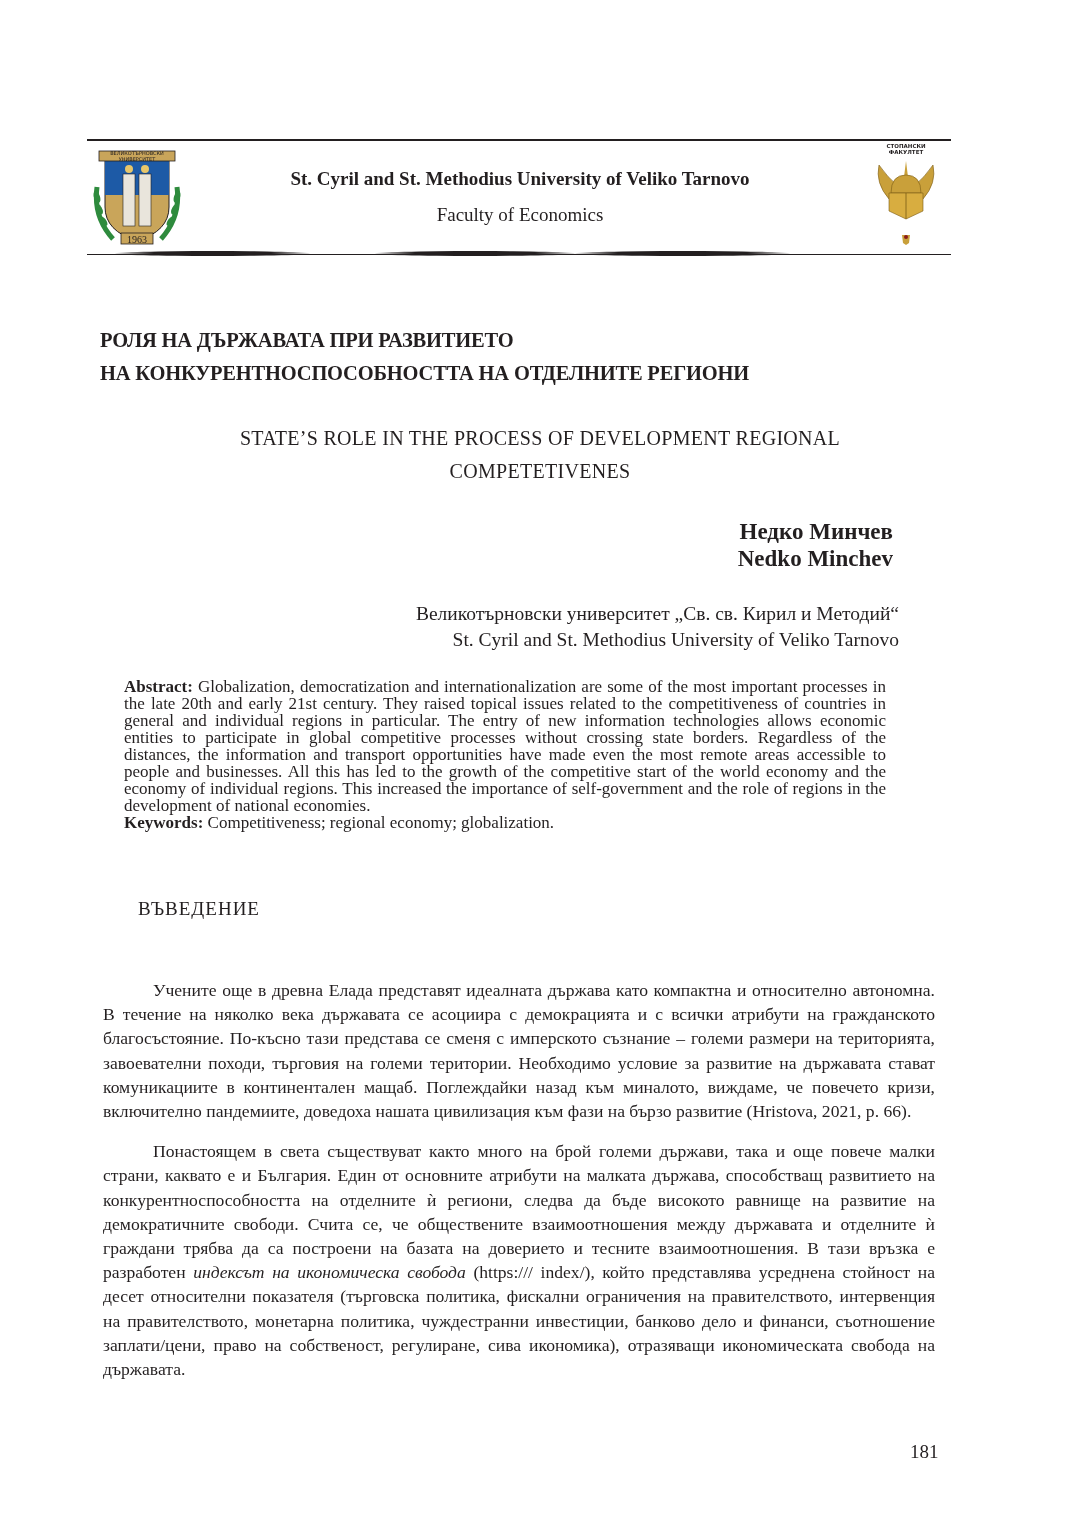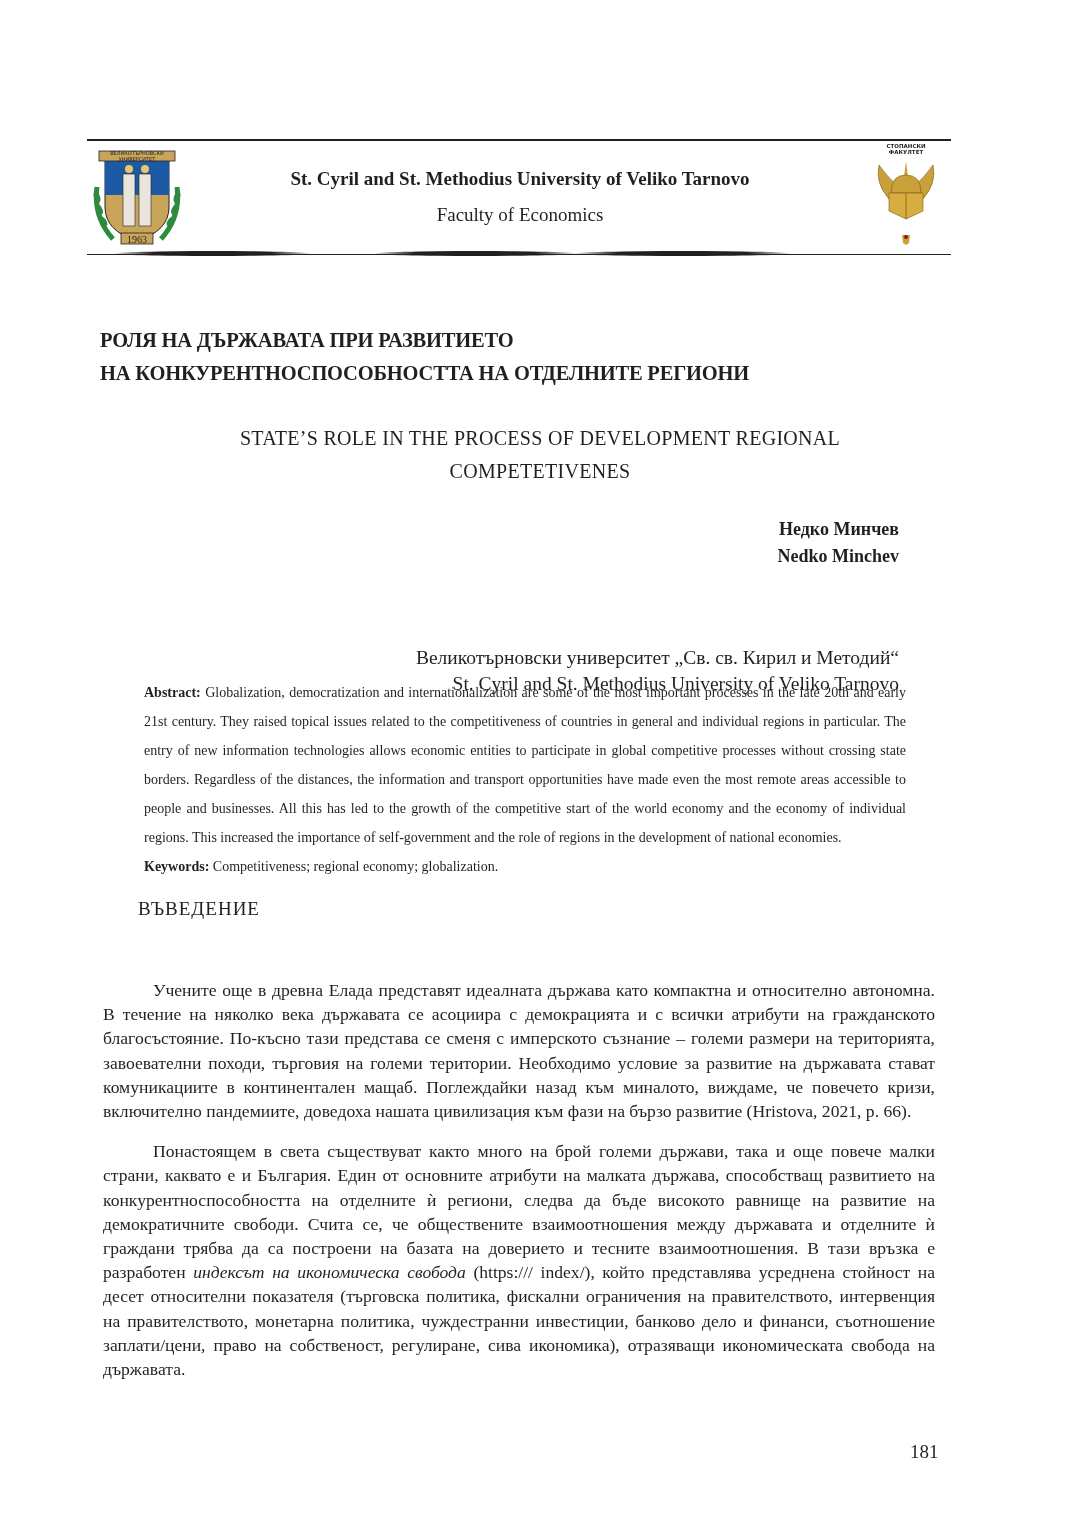--- a/index.html
+++ b/index.html
@@ -13,23 +13,23 @@
     .hdr-bottom-rule { left: 87px; top: 254px; width: 864px; height: 1px; background: #231f20; }
     .hdr-swash { top: 251px; height: 5px; border-radius: 50%;
       background: linear-gradient(to right, rgba(35,31,32,0.1), #231f20 20%, #231f20 80%, rgba(35,31,32,0.1)); }
     .hdr-title { left: 200px; width: 640px; top: 168px; text-align: center; font-weight: bold; font-size: 19px; }
     .hdr-sub { left: 200px; width: 640px; top: 204px; text-align: center; font-size: 19px; }
     .crest { left: 91px; top: 147px; width: 92px; height: 100px; }
     .faculty-logo { left: 873px; top: 143px; width: 66px; height: 104px; }
     
     .title-bg { left: 100px; width: 880px; font-weight: bold; font-size: 20.5px; letter-spacing: -0.2px; }
     .title-en { left: 100px; width: 880px; text-align: center; font-size: 20px; letter-spacing: 0.3px; }
-    .author { right: 181px; text-align: right; font-weight: bold; font-size: 18px; }
-    .affil { right: 181px; text-align: center; font-size: 19.5px; margin-top: 44px; }
-    .abstract { left: 144px; width: 762px; top: 678px; font-size: 14px; line-height: 29px; text-align: justify; }
+    .author { right: 187px; text-align: right; font-weight: bold; font-size: 23px; }
+    .affil { right: 181px; text-align: center; font-size: 19.5px; }
+    .abstract { left: 124px; width: 762px; top: 678px; font-size: 17px; line-height: 17px; text-align: justify; }
     .abstract b { font-weight: bold; }
     .section-head { left: 138px; top: 898px; font-weight: normal; font-size: 19px; letter-spacing: 1px; }
     .body-text { left: 87px; width: 864px; font-size: 17.6px; line-height: 24.2px; text-align: justify; }
     .body-text p { margin: 16px; text-indent: 50px; }
     .page-num { left: 910px; top: 1441px; font-size: 19px; }
   </style>
 </head>
 <body>
 
 <div class="abs hdr-top-rule"></div>

